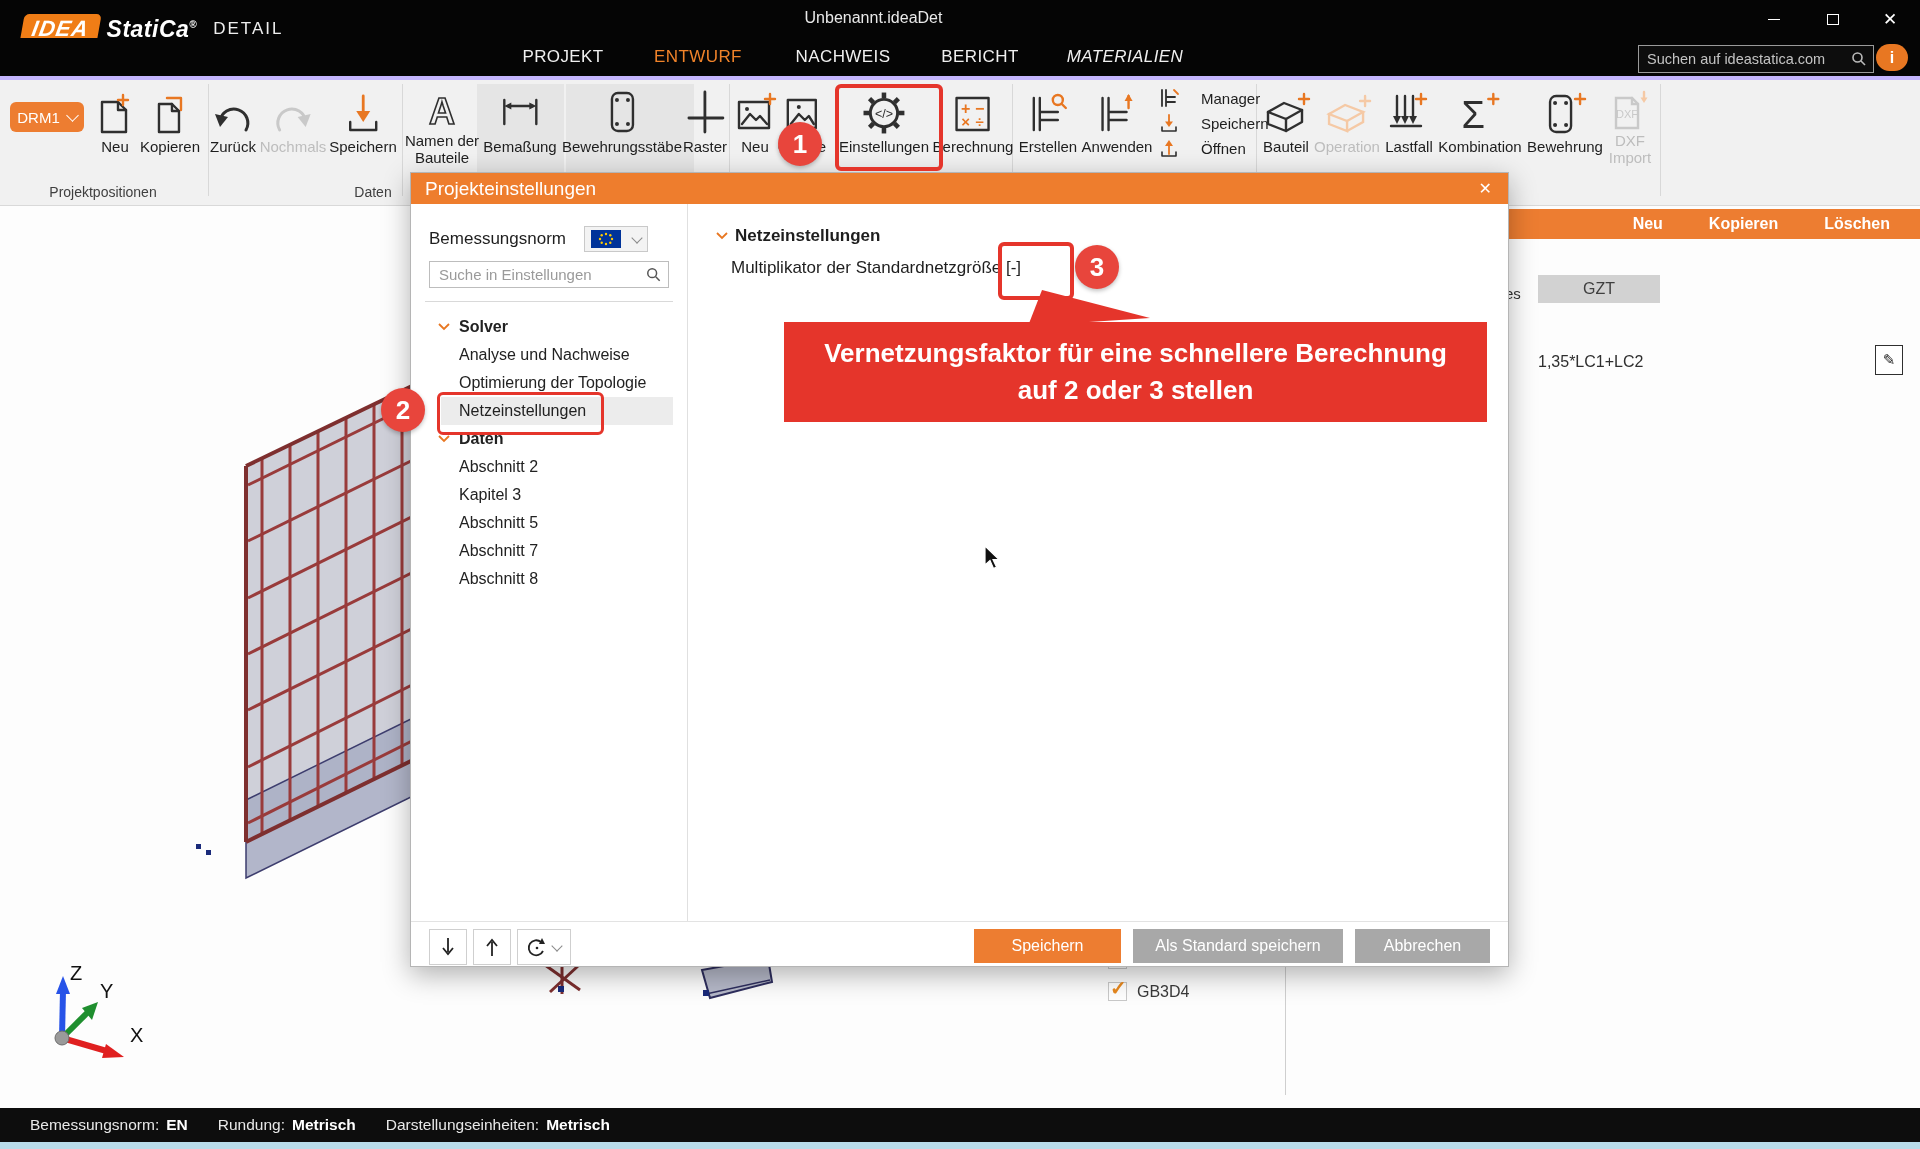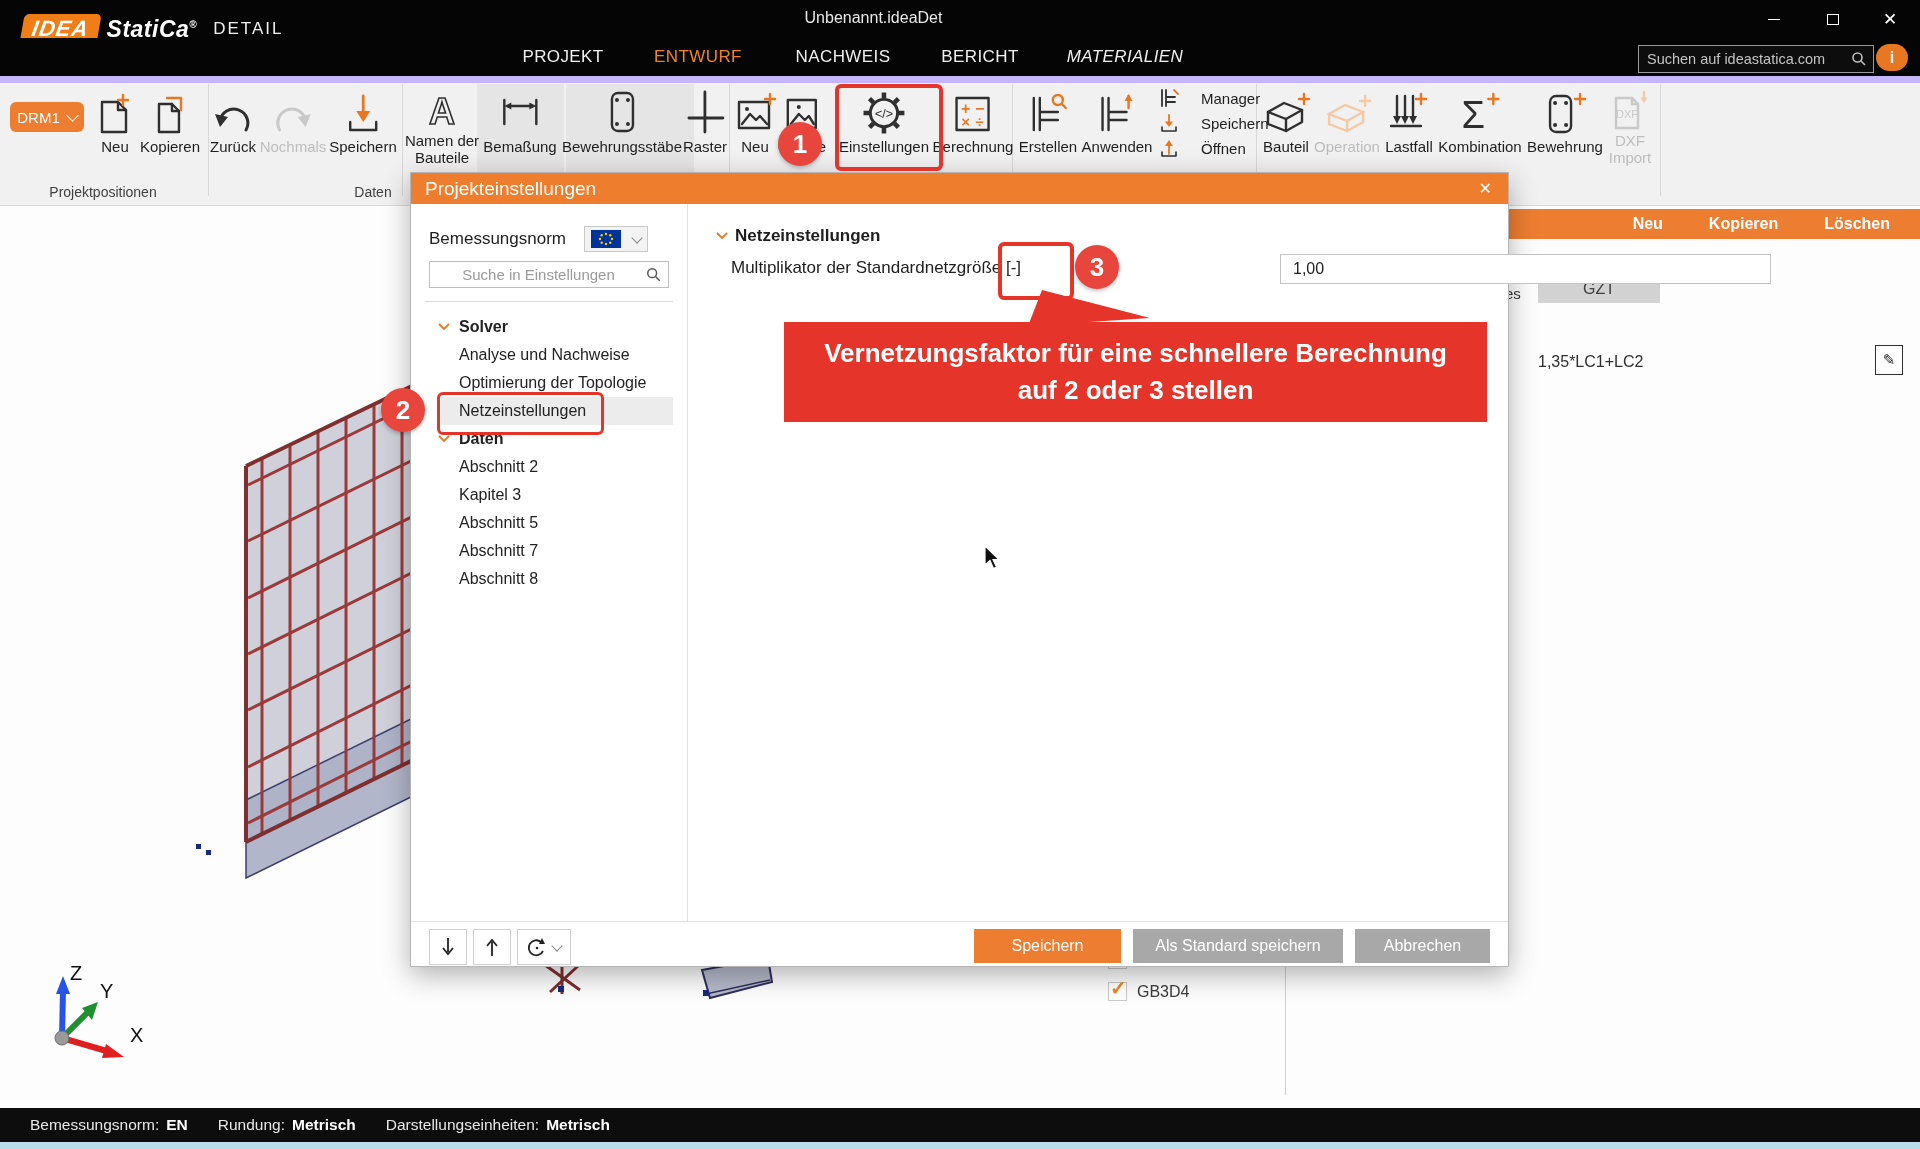--- a/index.html
+++ b/index.html
@@ -12,21 +12,21 @@
     padding:2px 10px;border-radius:5px;transform:skewX(-10deg);letter-spacing:1px;}
   #logo-statica{color:#fff;font-style:italic;font-weight:bold;font-size:23px;letter-spacing:.5px;}
   #logo-reg{color:#fff;font-size:10px;vertical-align:super;}
   #logo-module{color:#eee;font-size:17px;letter-spacing:2px;margin-left:8px;}
   #doc-title{left:0;top:9px;width:1747px;text-align:center;color:#e9e9e9;font-size:16px;}
   .winctl{top:6px;width:40px;height:26px;display:flex;align-items:center;justify-content:center;color:#fff;}
   #win-min span{display:block;width:12px;border-bottom:1.6px solid #fff;}
   #win-max span{display:block;width:10px;height:9px;border:1.4px solid #fff;}
   #win-close{font-size:17px;}
   
-  #tabrow{left:0;top:38px;width:1920px;height:38px;background:#050505;z-index:3;border-bottom:7px solid #c4b5fd;}
+  #tabrow{left:0;top:38px;width:1920px;height:38px;background:#050505;z-index:3;border-bottom:4px solid #c4b5fd;}
   .tab{position:absolute;top:9px;transform:translateX(-50%);color:#f0f0f0;font-size:17px;letter-spacing:.4px;}
   .tab.active{color:#f0832a;}
   #topsearch{left:1638px;top:7px;width:222px;height:26px;background:#0d0d0d;border:1px solid #9a9a9a;
     display:flex;align-items:center;padding:0 6px;gap:6px;}
   #topsearch input{flex:1;background:transparent;border:0;outline:0;color:#ddd;font-size:14.5px;font-family:inherit;}
   #topsearch input::placeholder{color:#c3c3c3;}
   #info-btn{left:1876px;top:6px;width:32px;height:27px;background:#e87722;border-radius:14px;
     color:#fff;font-weight:bold;font-size:16px;display:flex;align-items:center;justify-content:center;}
   
   #ribbon{left:0;top:80px;width:1920px;height:125px;background:#f1f1f1;border-bottom:1px solid #d9d9d9;z-index:2;}
@@ -82,21 +82,21 @@
   #dlg-title{color:#fff;font-size:19px;padding-left:14px;flex:1;}
   #dlg-close{color:#fff;font-size:16px;padding-right:16px;}
   #dlg-leftcol{position:absolute;left:0;top:31px;width:276px;height:717px;border-right:1px solid #e0e0e0;}
   #code-row{position:absolute;left:18px;top:22px;display:flex;align-items:center;gap:18px;}
   #code-label{font-size:17px;color:#1e1e1e;}
   #flag-dd{width:64px;height:26px;border:1px solid #c9c9c9;background:#f3f3f3;display:flex;align-items:center;
     justify-content:space-between;padding:0 6px;box-sizing:border-box;}
   .chev-g{width:7px;height:7px;border-right:1.5px solid #8a8a8a;border-bottom:1.5px solid #8a8a8a;transform:rotate(45deg);margin-top:-3px;}
   #dlg-search{position:absolute;left:18px;top:57px;width:240px;height:27px;border:1px solid #bdbdbd;display:flex;
     align-items:center;padding:0 7px;gap:6px;box-sizing:border-box;}
-  #dlg-search input{flex:1;border:0;outline:0;font-size:15px;color:#1d4ed8;font-family:inherit;text-align:center;}
+  #dlg-search input{flex:1;border:0;outline:0;font-size:15px;color:#1d4ed8;font-family:inherit;}
   #dlg-search input::placeholder{color:#9a9a9a;}
   #tree-sepline{position:absolute;left:14px;top:97px;width:248px;border-top:1px solid #d9d9d9;}
   #tree{position:absolute;left:0;top:109px;width:276px;}
   .trow{position:relative;height:28px;display:flex;align-items:center;}
   .trow .tsel{position:absolute;left:30px;top:0;width:232px;height:28px;background:#ececec;}
   .tchev{margin-left:27px;width:12px;}
   .tlbl{position:relative;margin-left:48px;font-size:16px;color:#222;}
   .trow.section .tlbl{font-weight:bold;margin-left:9px;}
   
   #dlg-rightcol{position:absolute;left:276px;top:31px;width:823px;height:717px;}
@@ -620,21 +620,20 @@
   </div>
 
   <div id="dlg-rightcol">
     <div id="sec-head">
       <svg width="12" height="8" viewBox="0 0 12 8">
           <polyline points="1,1 6,6 11,1" stroke="#e87722" stroke-width="1.8" fill="none"></polyline>
         </svg>
       <span id="sec-title">Netzeinstellungen</span>
     </div>
     <span id="mesh-label">Multiplikator der Standardnetzgröße [-]</span>
-    <input id="mesh-input" value="1,00" style="">
   </div>
 
   <div id="dlg-footer">
     <div class="fsq" style="left:18px;">
       <svg width="16" height="22" viewBox="0 0 16 22">
           <line x1="8" y1="2" x2="8" y2="16" stroke="#222" stroke-width="1.8"></line>
           <polyline points="3,12 8,18 13,12" stroke="#222" stroke-width="1.8" fill="none"></polyline>
         </svg>
     </div>
     <div class="fsq" style="left:62px;">

